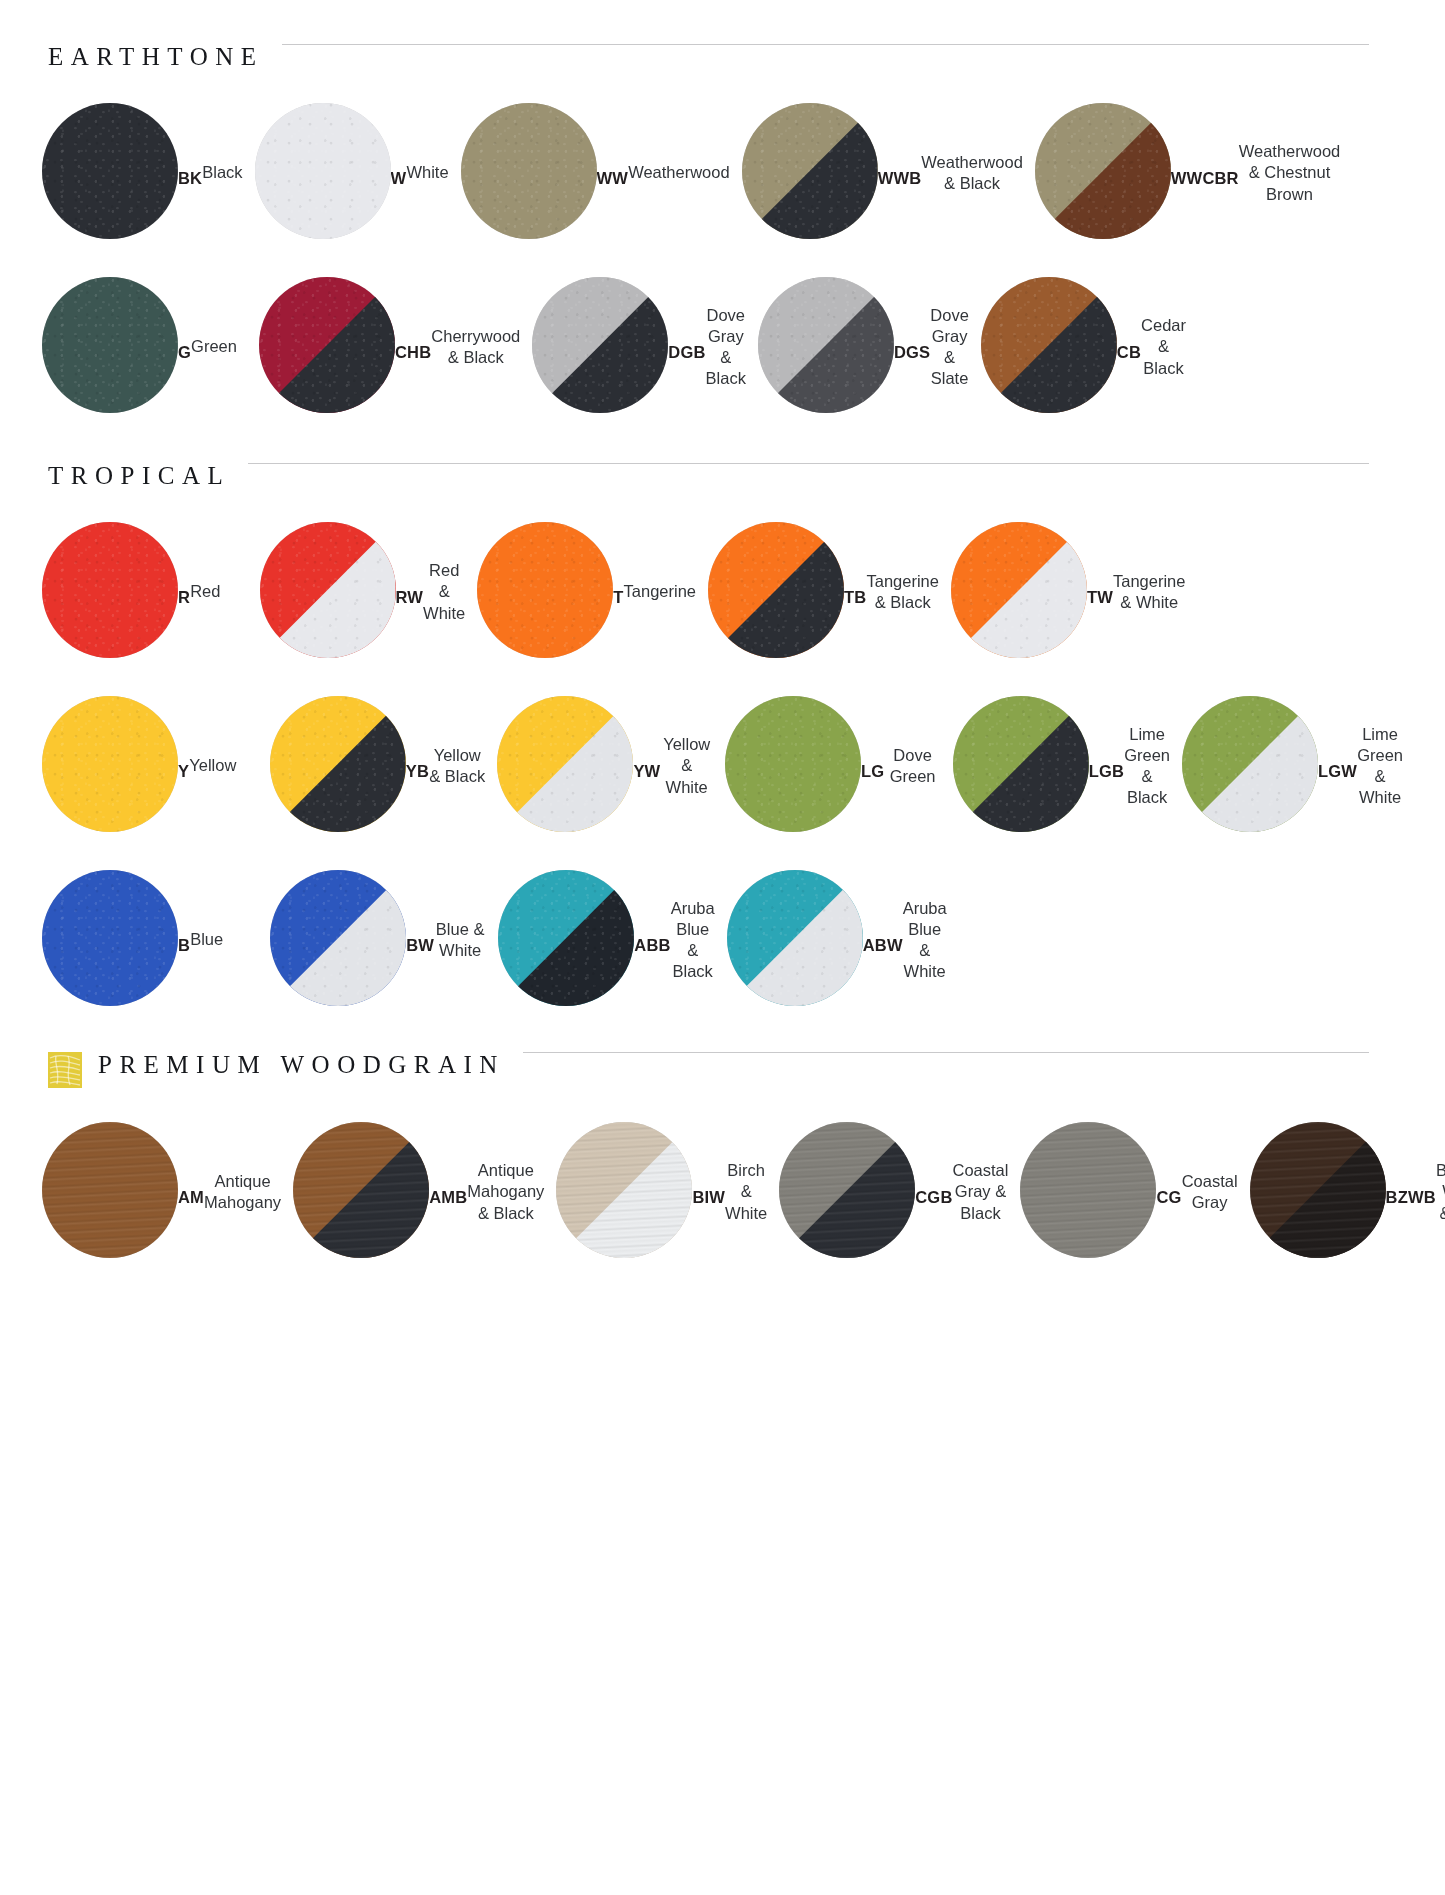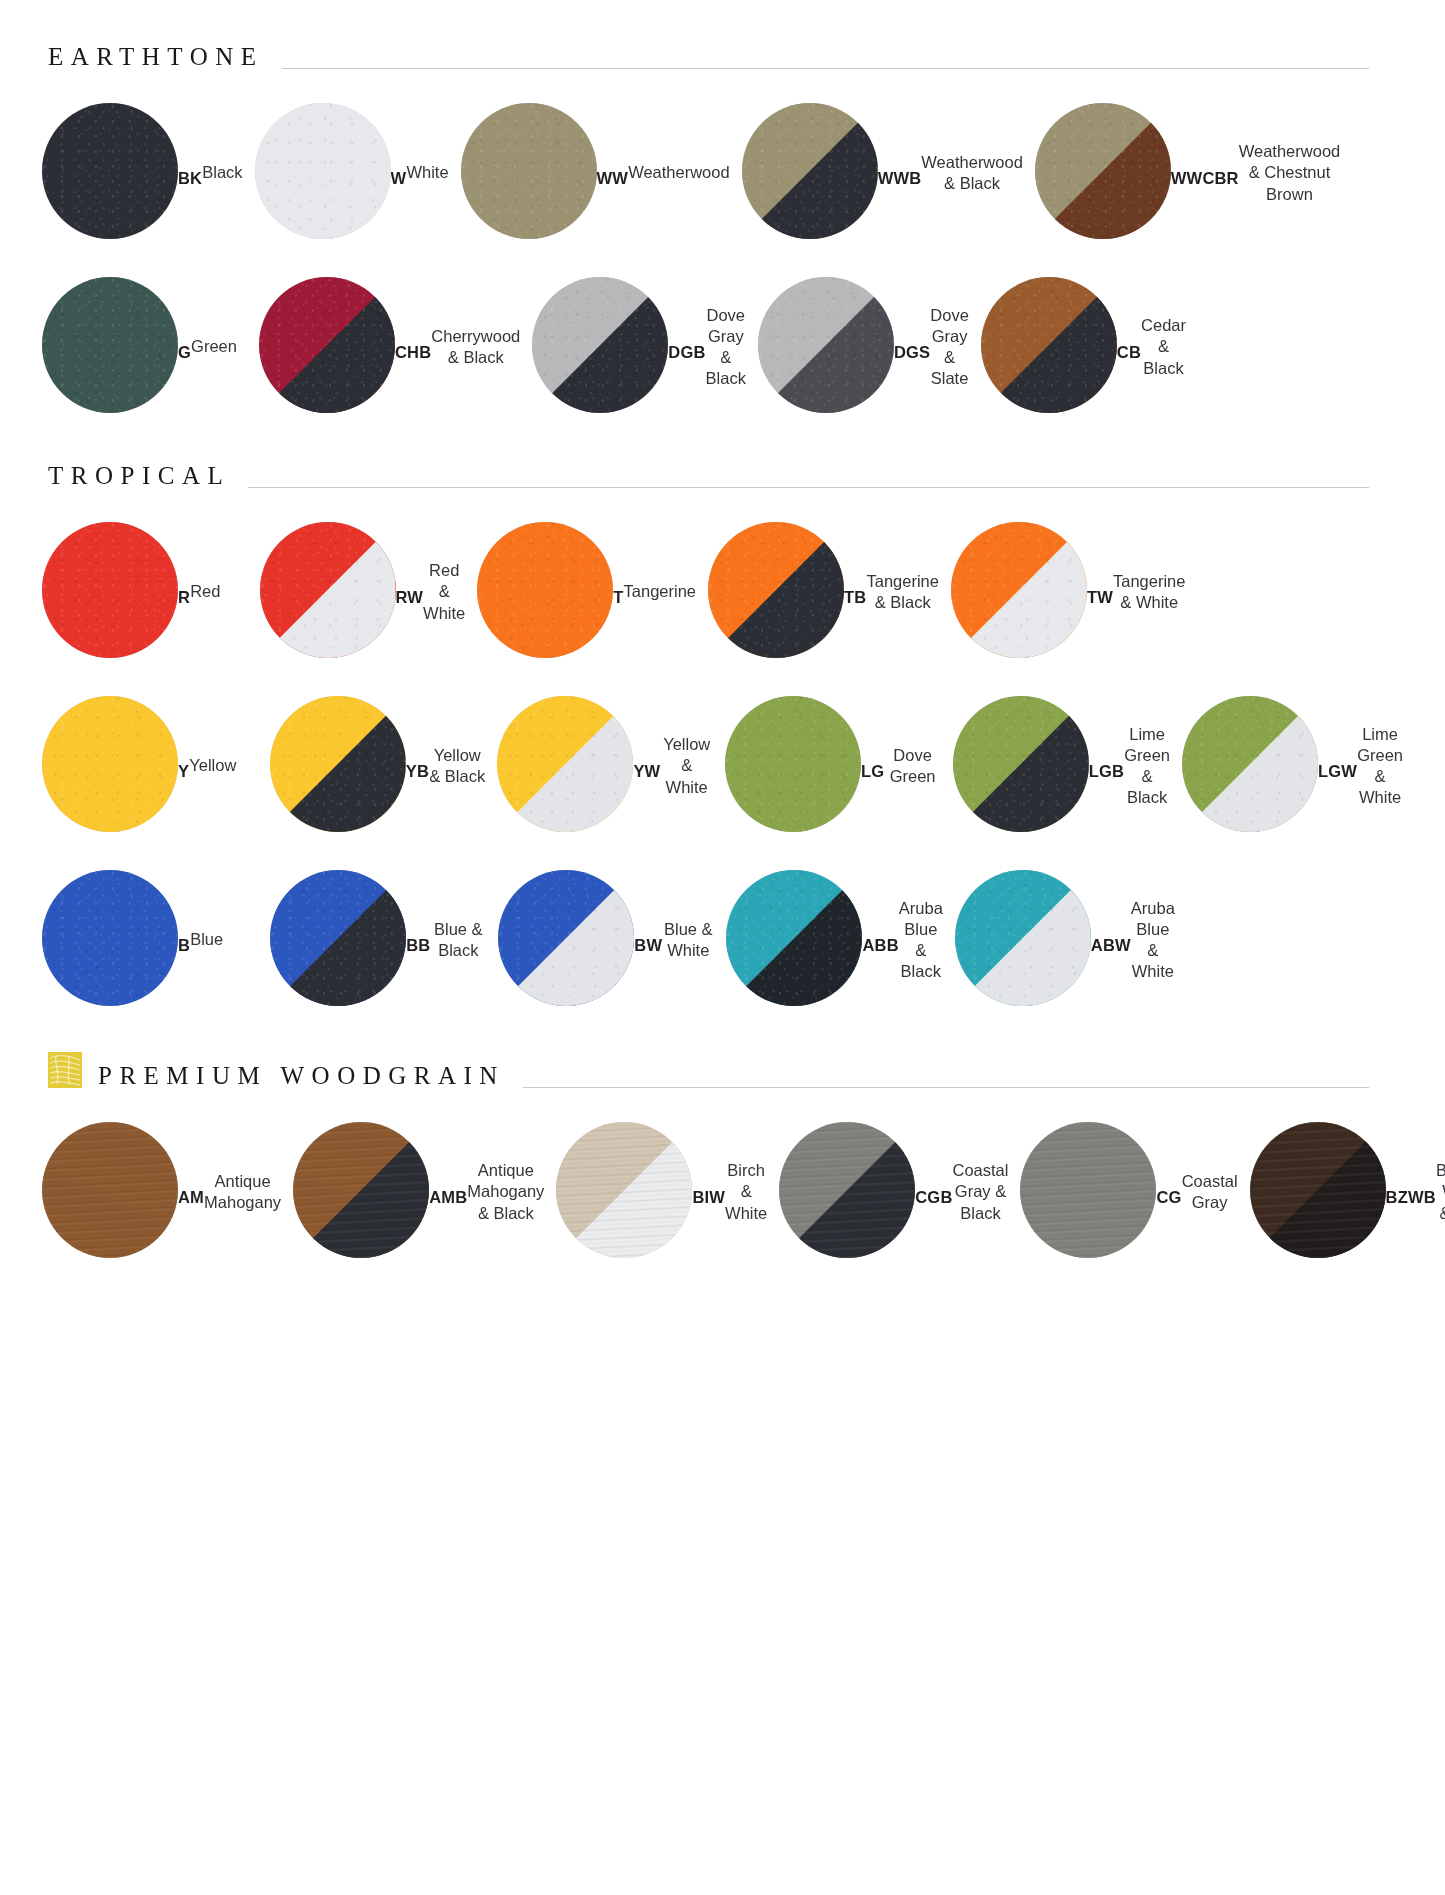--- a/index.html
+++ b/index.html
@@ -15,21 +15,21 @@
     min-height: 1895px;
     background: #fff;
     padding: 0;
     position: relative;
   }
 
   
   .section { margin: 0; }
   .section-head {
     display: flex;
-    align-items: flex-end;
+    align-items: flex-start;
     padding-left: 48px;
     padding-right: 76px;
   }
   .section-title {
     font-family: "Liberation Serif", serif;
     font-size: 25px;
     letter-spacing: 7.5px;
     color: #16181c;
     white-space: nowrap;
     font-weight: 400;
@@ -384,31 +384,20 @@
           <div class="row" style="margin-top: 38px;">
             <div class="cell">
               <div class="disc-wrap">
                 <div class="disc">
                   <div class="half-a" style="background: rgb(44, 87, 190);"></div>
                   <div class="tex"></div>
                 </div>
               </div>
               <div class="code">B</div>
               <div class="cname">Blue</div>
-            </div>
-            <div class="cell">
-              <div class="disc-wrap">
-                <div class="disc">
-                  <div class="half-a" style="background: rgb(44, 87, 190);"></div>
-                  <div class="half-b" style="background: rgb(43, 46, 52);"></div>
-                  <div class="tex"></div>
-                </div>
-              </div>
-              <div class="code">BB</div>
-              <div class="cname">Blue &amp; Black</div>
             </div>
             <div class="cell">
               <div class="disc-wrap">
                 <div class="disc">
                   <div class="half-a" style="background: rgb(44, 87, 190);"></div>
                   <div class="half-b" style="background: rgb(226, 228, 232);"></div>
                   <div class="tex"></div>
                 </div>
               </div>
               <div class="code">BW</div>

